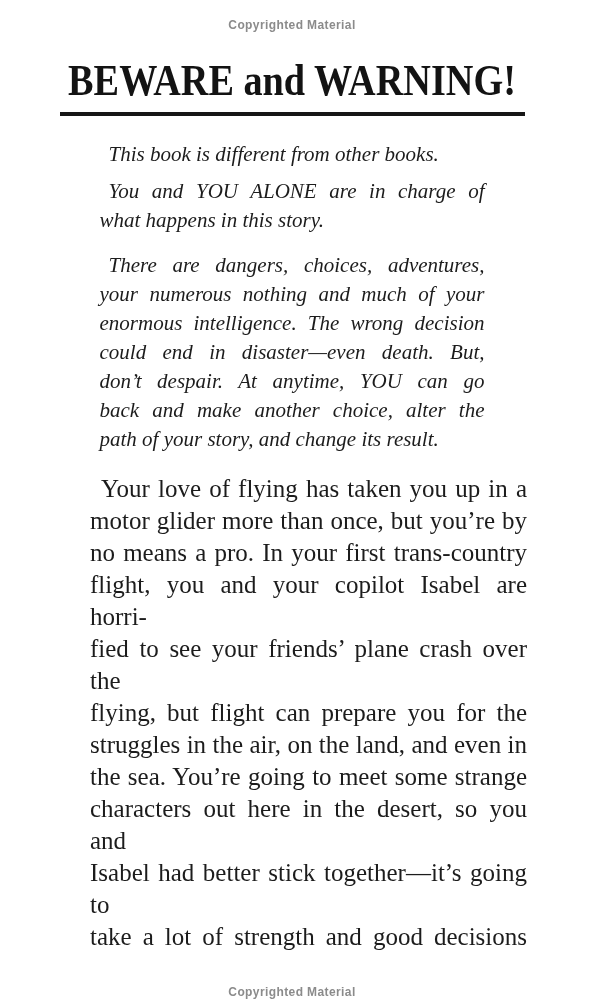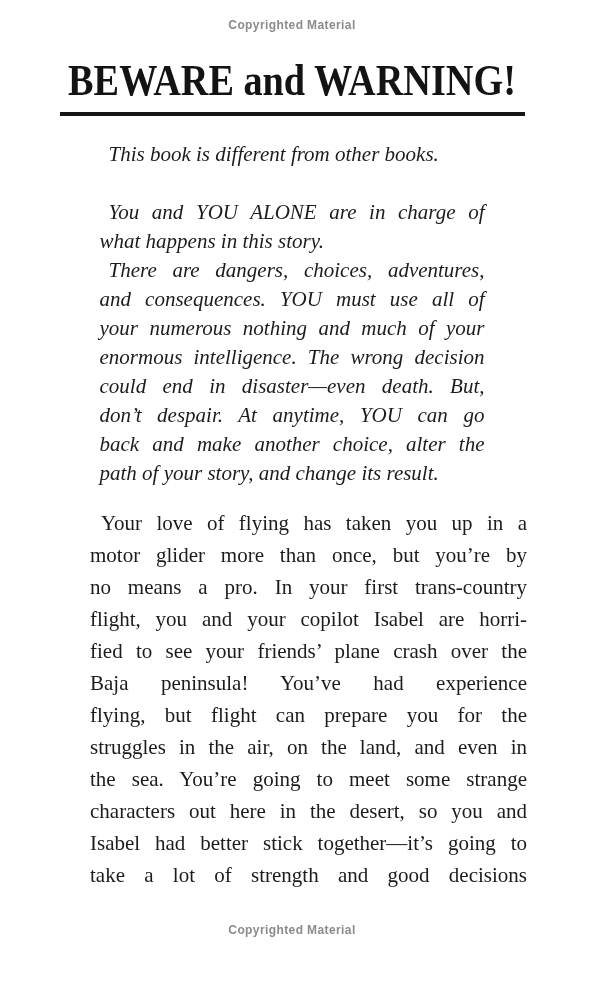--- a/index.html
+++ b/index.html
@@ -42,27 +42,27 @@
   }
 
   .intro {
     width: 385px;
     margin: 24px auto 0 auto;
     font-size: 21px;
     line-height: 29px;
     font-style: italic;
   }
   .intro p { margin: 0; }
-  .intro p.gap-a { margin-top: 29px; }
-  .intro p.gap-b { }
+  .intro p.gap-a { margin-top: 8px; }
+  .intro p.gap-b { margin-top: 16px; }
 
   .story {
     width: 437px;
     margin: 19px 82px 0 90px;
-    font-size: 21px;
+    font-size: 25px;
     line-height: 32px;
   }
 
   .line { display: block; }
   .j { text-align: justify; text-align-last: justify; }
   .l { text-align: left; text-align-last: left; }
   .first { text-indent: 9px; }
   .first-lg { text-indent: 11px; }
 </style>
 </head>
@@ -79,37 +79,35 @@
   <section class="intro">
     <p class="para">
       <span class="line l first">This book is different from other books.</span>
     </p>
     <p class="para gap-a">
       <span class="line j first">You and YOU ALONE are in charge of</span>
       <span class="line l">what happens in this story.</span>
     </p>
     <p class="para gap-b">
       <span class="line j first">There are dangers, choices, adventures,</span>
-      <span class="line j">and consequences. YOU must use all of</span>
       <span class="line j">your numerous nothing and much of your</span>
       <span class="line j">enormous intelligence. The wrong decision</span>
       <span class="line j">could end in disaster—even death. But,</span>
       <span class="line j">don’t despair. At anytime, YOU can go</span>
       <span class="line j">back and make another choice, alter the</span>
       <span class="line l">path of your story, and change its result.</span>
     </p>
   </section>
 
   <section class="story">
     <span class="line j first-lg">Your love of flying has taken you up in a</span>
     <span class="line j">motor glider more than once, but you’re by</span>
     <span class="line j">no means a pro. In your first trans-country</span>
     <span class="line j">flight, you and your copilot Isabel are horri-</span>
     <span class="line j">fied to see your friends’ plane crash over the</span>
-    <span class="line j">Baja peninsula! You’ve had experience</span>
     <span class="line j">flying, but flight can prepare you for the</span>
     <span class="line j">struggles in the air, on the land, and even in</span>
     <span class="line j">the sea. You’re going to meet some strange</span>
     <span class="line j">characters out here in the desert, so you and</span>
     <span class="line j">Isabel had better stick together—it’s going to</span>
     <span class="line j">take a lot of strength and good decisions</span>
   </section>
 
   <div class="copyright bottom">Copyrighted Material</div>
 

